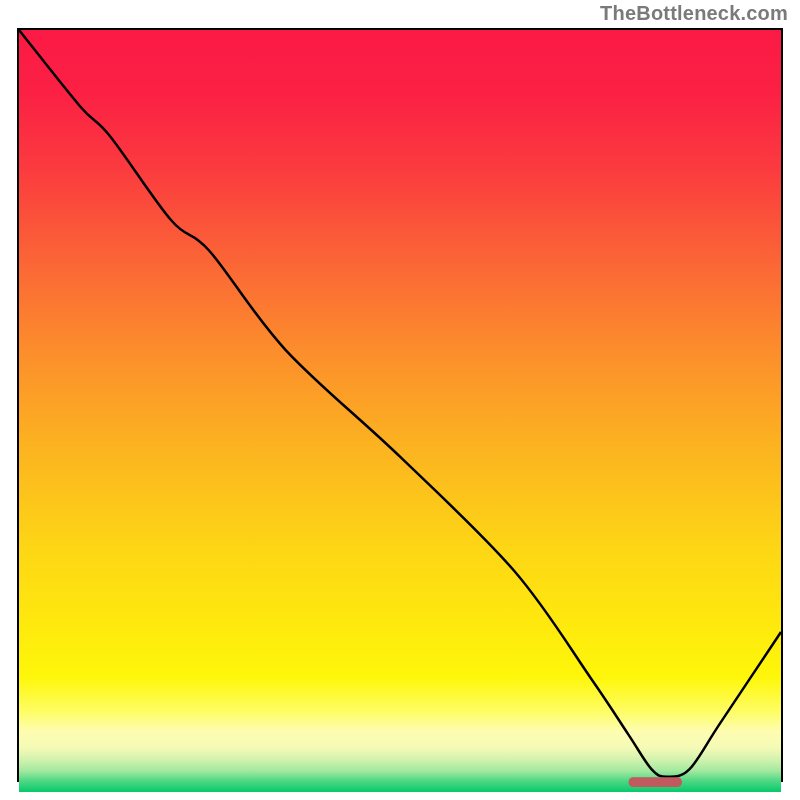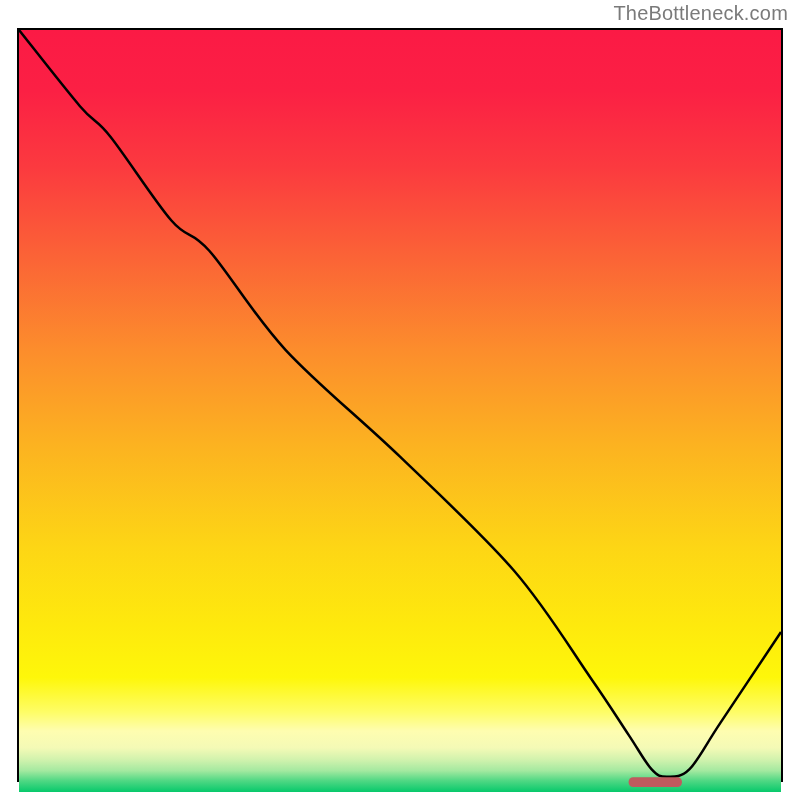--- a/index.html
+++ b/index.html
@@ -10,21 +10,21 @@
     position: relative;
     font-family: Arial, Helvetica, sans-serif;
     overflow: hidden;
   }
   .watermark {
     position: absolute;
     top: 2px;
     right: 12px;
     font-size: 20px;
     color: #7a7a7a;
-    font-weight: 400;
+    font-weight: 700;
     letter-spacing: 0.2px;
   }
   .chart-wrap {
     position: absolute;
     left: 17px;
     top: 28px;
     width: 766px;
     height: 754px;
     border: 2.5px solid #000;
   }

